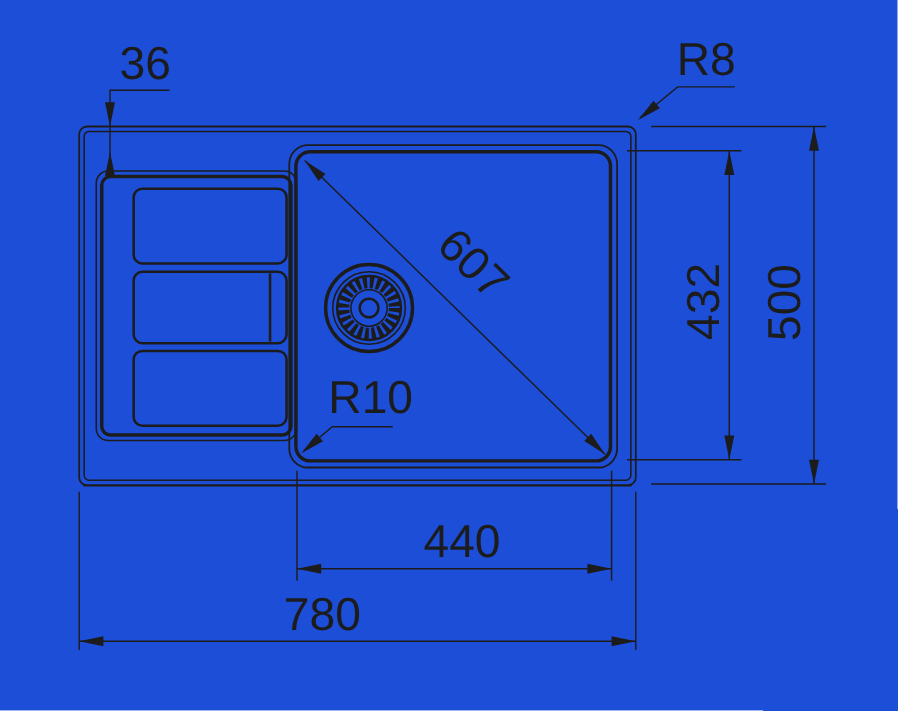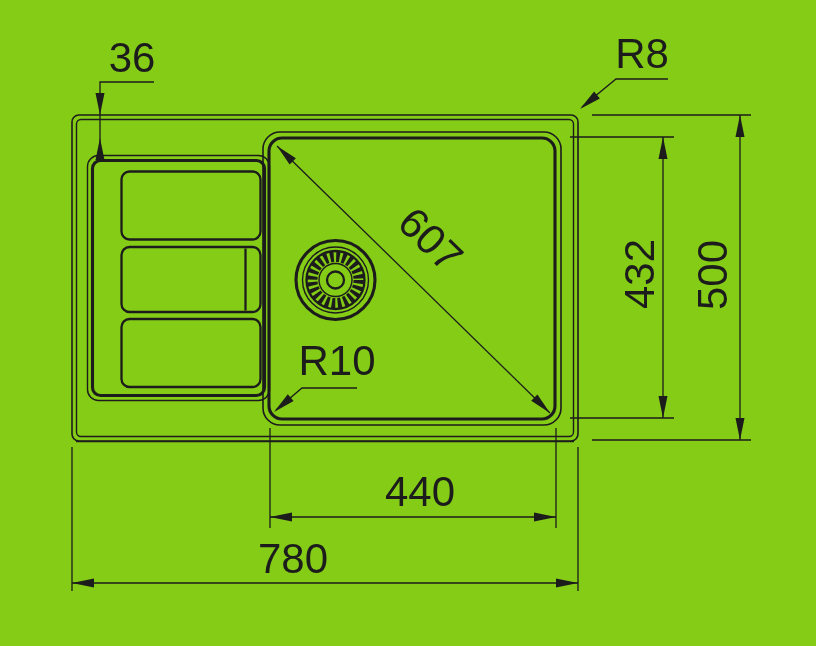--- a/index.html
+++ b/index.html
@@ -1,17 +1,17 @@
 <!DOCTYPE html>
 <html><head>
 <meta charset="utf-8">
 <style>
   html,body{margin:0;padding:0;background:#ffffff;}
   .stage{
-    position:relative;width:816px;height:646px;background:#84cc16;
+    position:relative;width:816px;height:646px;background:#1d4ed8;
     font-family:"Liberation Sans","DejaVu Sans",sans-serif;overflow:hidden;
   }
   svg{position:absolute;top:0;left:0;}
   .thin  {fill:none;stroke:#1c1c1c;stroke-width:1.4;}
   .thin2 {fill:none;stroke:#1c1c1c;stroke-width:1.6;}
   .med   {fill:none;stroke:#1c1c1c;stroke-width:2.3;}
   .thick {fill:none;stroke:#1c1c1c;stroke-width:3.1;}
   .dim   {fill:none;stroke:#1c1c1c;stroke-width:1.3;}
   .arrow {fill:#1c1c1c;stroke:none;}
   .lbl{

